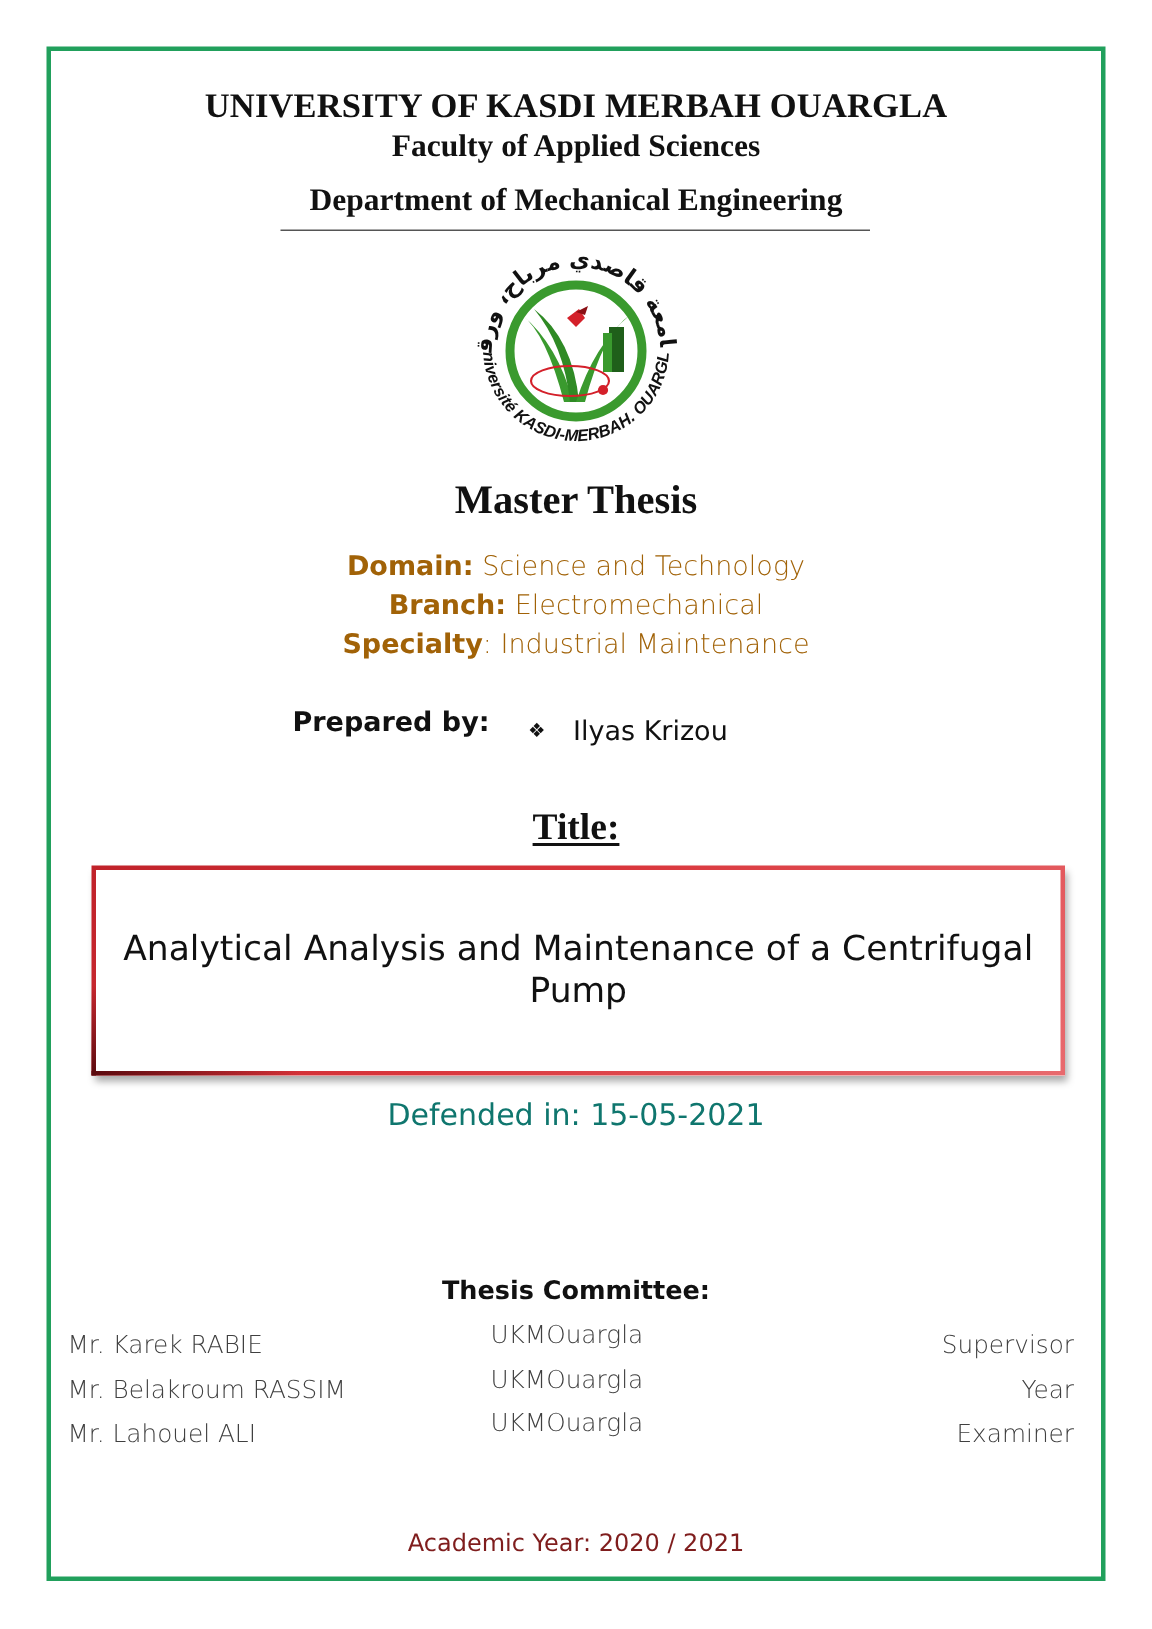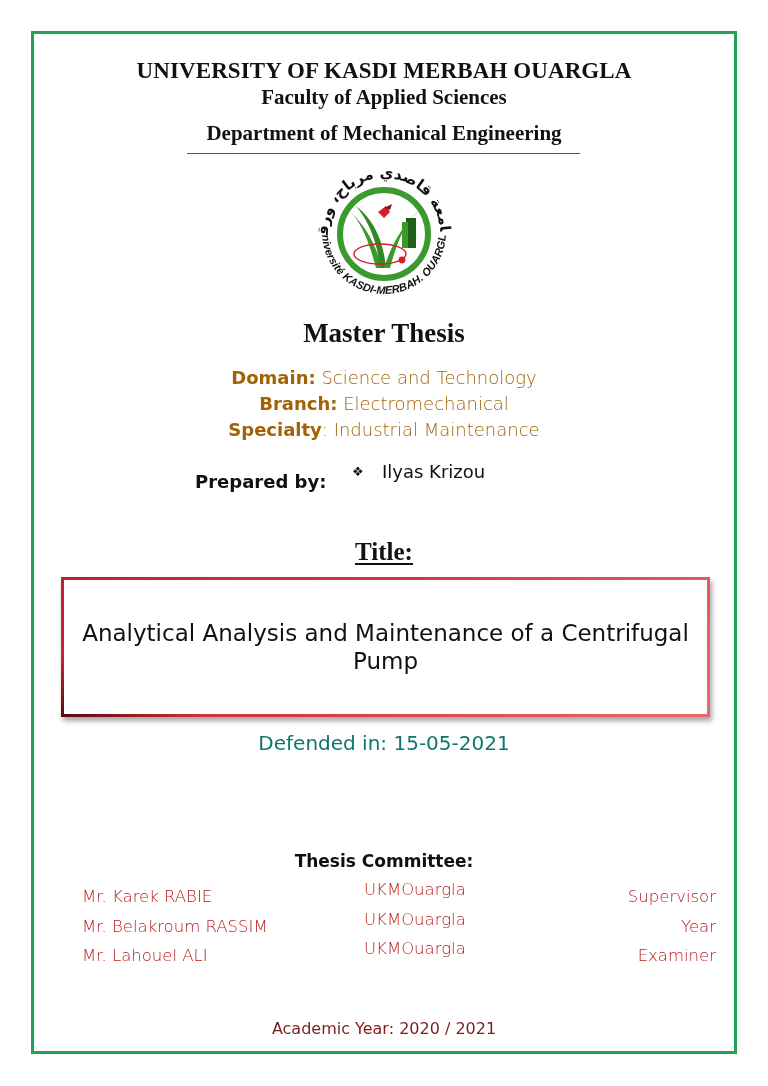--- a/index.html
+++ b/index.html
@@ -74,20 +74,21 @@
       top: 459px;
       list-style: none;
       margin: 0;
       padding: 0;
     }
     .authors li {
       font-size: 18px;
       height: 26px;
       line-height: 26px;
       white-space: nowrap;
+      margin-top: 16px;
     }
     .authors .bullet {
       display: inline-block;
       width: 30px;
       font-size: 13px;
       vertical-align: top;
     }
 
     .title-label {
       top: 538px;
@@ -142,22 +143,21 @@
       position: absolute;
       left: 45px;
       top: 883px;
       width: 671px;
     }
     .committee-row {
       position: relative;
       height: 29.5px;
       font-size: 16.5px;
       font-weight: 300;
-      color: #b91c1c;
-      margin-left: 37px;
+      color: #404040;
     }
     .c-name  { position: absolute; left: 0; top: 4px; white-space: nowrap; }
     .c-inst  { position: absolute; left: 282px; top: -3px; white-space: nowrap; }
     .c-role  { position: absolute; right: 0; top: 4px; white-space: nowrap; }
 
     .academic { top: 1019px; font-size: 16px; color: #7f1d1d; }
   </style>
 </head>
 <body>
 

